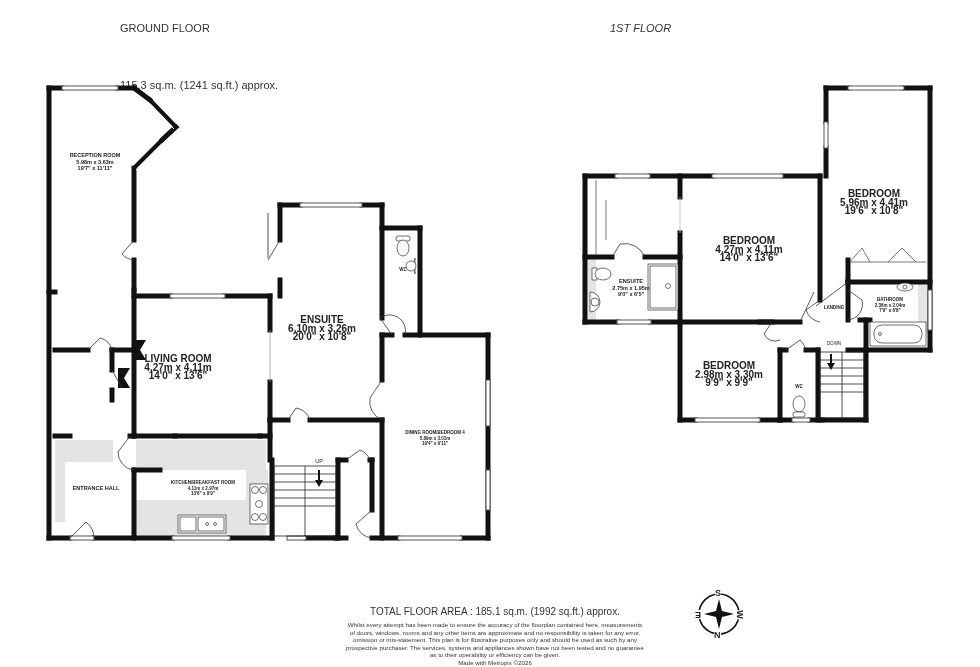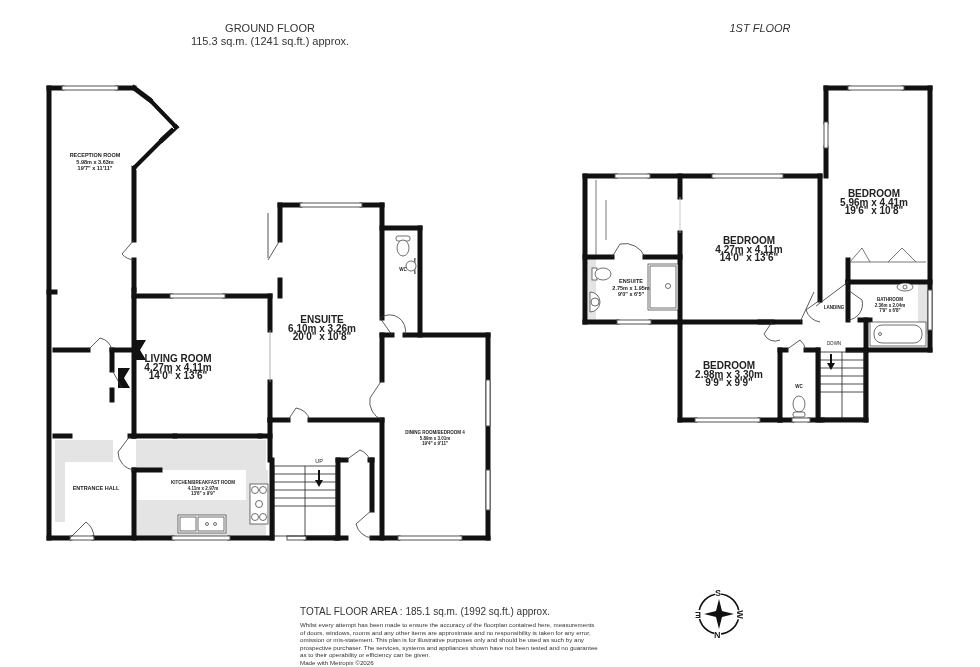--- a/index.html
+++ b/index.html
@@ -1,28 +1,28 @@
 <!DOCTYPE html>
 <html><head>
 <meta charset="utf-8">
 <style>
   html, body { margin: 0; padding: 0; background: #ffffff; }
   body { width: 980px; height: 667px; position: relative; overflow: hidden; font-family: "Liberation Sans", sans-serif; color: #222; }
-  .floor-header { position: absolute; text-align: center; font-size: 11px; line-height: 13px; color: #333; }
+  .floor-header { position: absolute; font-size: 11px; line-height: 13px; color: #333; }
   .floor-header .title { display: block; }
-  .floor-header .area { display: block; }
+  .floor-header .area { display: block; margin-top: 44px; }
   #gf-header { left: 120px; top: 22px; width: 300px; }
   #ff-header { left: 610px; top: 22px; width: 300px; font-style: italic; }
   svg.plan { position: absolute; left: 0; top: 0; }
   .room-label { position: absolute; text-align: center; font-weight: bold; color: #222; white-space: nowrap; transform: translateX(-50%); }
   .room-label span { display: block; }
   .sz7 { font-size: 10px; line-height: 8.5px; }
   .sz5 { font-size: 5.5px; line-height: 6.5px; }
   .sz4 { font-size: 4.5px; line-height: 5.5px; }
-  .footer { position: absolute; left: 300px; width: 390px; }
+  .footer { position: absolute; left: 300px; width: 390px; text-align: center; }
   #total-area { top: 606px; font-size: 10px; color: #333; }
   #disclaimer { top: 621px; font-size: 6.2px; line-height: 7.6px; color: #333; }
   #compass { position: absolute; left: 693px; top: 588px; width: 52px; height: 52px; }
   .compass-letter { position: absolute; font-size: 9px; font-weight: bold; line-height: 9px; background: #fff; }
 </style>
 </head>
 <body>
 
 <div class="floor-header" id="gf-header">
   <span class="title">GROUND FLOOR</span>

